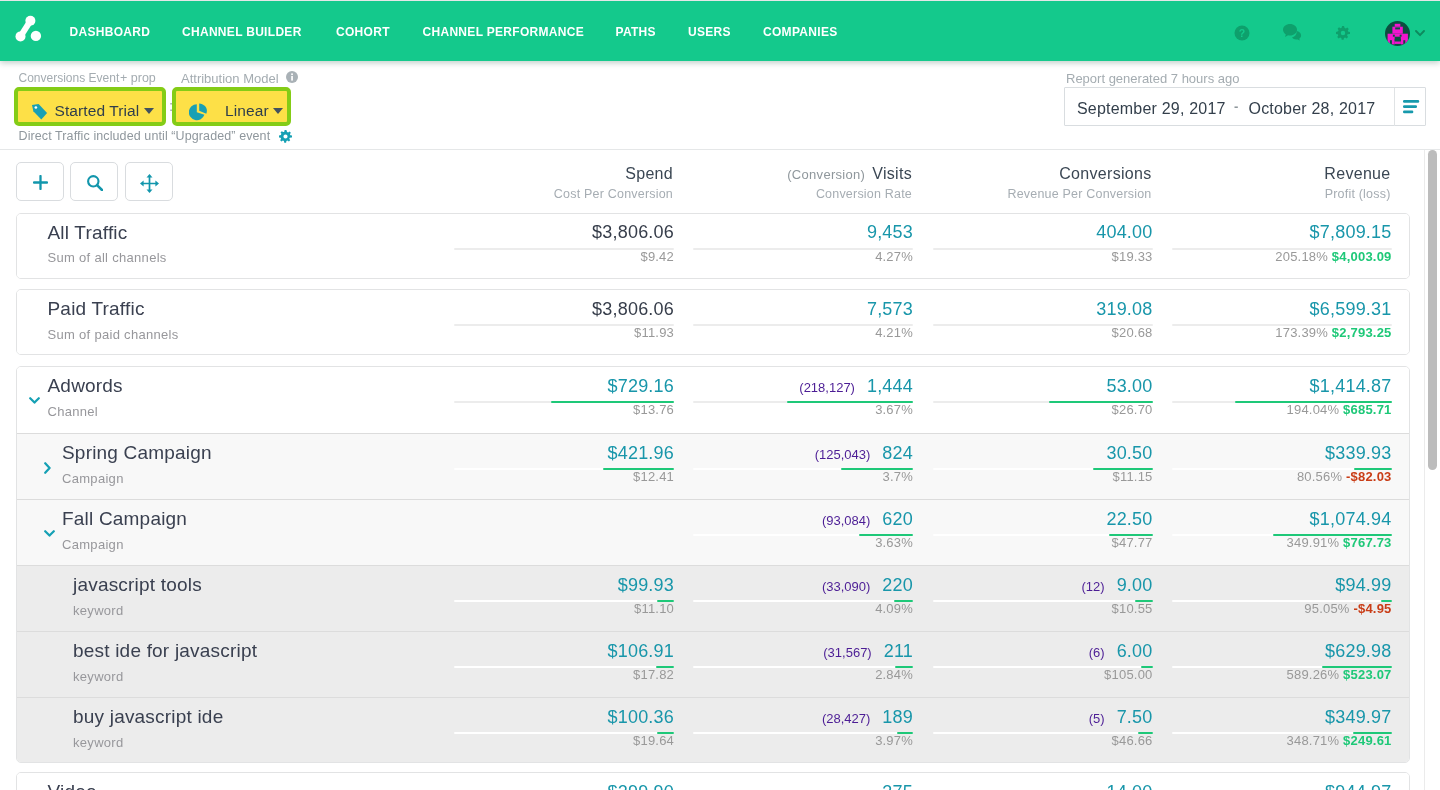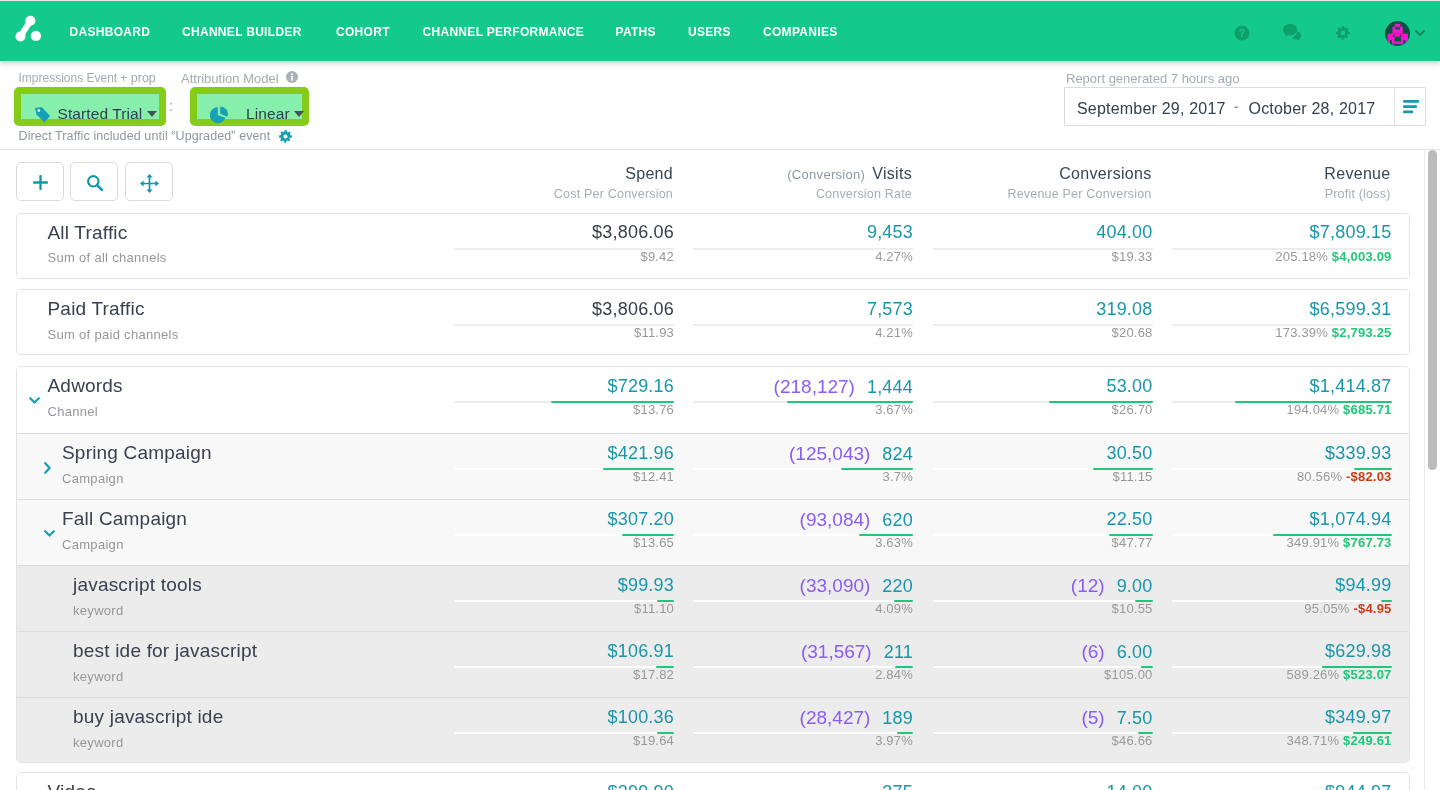--- a/index.html
+++ b/index.html
@@ -9,21 +9,21 @@
 #topline{position:absolute;top:0;left:0;width:1440px;height:1px;background:#e4e7e7;z-index:5}
 #nav{position:absolute;top:1px;left:0;width:1440px;height:60px;background:#14c98c;
   box-shadow:0 2px 6px rgba(0,60,40,.25);z-index:4}
 .navitem{position:absolute;top:24px;font-size:12px;font-weight:700;letter-spacing:0.3px;
   color:#fff;white-space:nowrap}
 .navicon{position:absolute;top:0}
 
 #filterbar{position:absolute;top:61px;left:0;width:1440px;height:89px;background:#fff;
   border-bottom:1px solid #e5e7e8}
 .glabel{position:absolute;font-size:12.5px;color:#a4acb1;letter-spacing:0;white-space:nowrap}
-.dropbox{position:absolute;top:25.5px;height:39px;background:#86efac;border:7px solid #84cc16;border-radius:5px}
+.dropbox{position:absolute;top:25.5px;height:39px;background:#fde047;border:4px solid #84cc16;border-radius:5px}
 .droptext{position:absolute;top:11.5px;font-size:15.5px;line-height:17px;color:#2f3e4c;letter-spacing:.1px;white-space:nowrap}
 .caret{position:absolute;width:0;height:0;border-left:5px solid transparent;border-right:5px solid transparent;
   border-top:6px solid #42525e}
 .subnote{position:absolute;top:67.5px;left:18.5px;font-size:12.5px;color:#8f979d;letter-spacing:.1px}
 
 #datebox{position:absolute;left:1064px;top:26px;width:362px;height:39px;background:#fff;
   border:1px solid #d9dde0;border-radius:1px}
 #datebox .dtext{position:absolute;top:11.5px;font-size:16px;color:#333f4b;letter-spacing:.2px;white-space:nowrap}
 
 .toolbtn{position:absolute;top:162px;width:48px;height:39px;background:#fff;
@@ -33,21 +33,21 @@
 
 .card{position:absolute;left:16px;width:1394px;background:#fff;border:1px solid #e2e3e4;
   border-radius:5px;overflow:hidden}
 .row{position:relative;width:100%;height:66px}
 .row.div{border-top:1px solid #dcdcdc}
 .rt{position:absolute;top:9px;font-size:19px;line-height:19px;color:#3a4050;letter-spacing:.2px;white-space:nowrap}
 .rs{position:absolute;top:37.5px;font-size:13px;line-height:13px;color:#97979b;letter-spacing:.3px;white-space:nowrap}
 .col{position:absolute;top:0;width:220px;height:66px}
 .main{position:absolute;top:9.5px;right:0;font-size:18px;line-height:19px;color:#1896aa;letter-spacing:.2px;white-space:nowrap}
 .main.dark{color:#363d4a}
-.imp{font-size:19px;color:#8b5cf6;margin-right:12px;letter-spacing:0}
+.imp{font-size:13px;color:#4c1d95;margin-right:12px;letter-spacing:0}
 .bar{position:absolute;top:34px;left:0;right:0;height:2px;background:#ececec;border-radius:1px}
 .rowtint .bar{background:#fff}
 .fill{position:absolute;top:0;right:0;height:2px;background:#1ec878;border-radius:1px}
 .sub{position:absolute;top:36px;right:0;font-size:13px;line-height:13px;color:#999;letter-spacing:.2px;white-space:nowrap}
 .pos{color:#1ec878;font-weight:700}
 .neg{color:#c93d17;font-weight:700}
 .chev{position:absolute}
 
 #sbline{position:absolute;left:1424px;top:150px;width:1px;height:640px;background:#ebebeb}
 #sbthumb{position:absolute;left:1428px;top:150px;width:9px;height:320px;background:#bcbcbc;border-radius:4.5px}
@@ -108,38 +108,38 @@
             <rect x="4.9" y="19.2" width="2.0" height="4.2"></rect>
             <rect x="18.3" y="19.2" width="2.0" height="4.2"></rect>
           </g>
         </g>
       </svg>
 <svg class="navicon" style="left:1415px;top:28.5px" width="10" height="7" viewBox="0 0 10 7">
 <path d="M1 1l4 4.2L9 1" fill="none" stroke="#0d8a5e" stroke-width="1.9" stroke-linecap="round" stroke-linejoin="round"></path>
       </svg>
 </div>
 <div id="filterbar">
-  <div class="glabel" style="left:18.5px;top:9.5px;font-size:12px">Impressions Event</div>
+  <div class="glabel" style="left:18.5px;top:9.5px;font-size:12px">Conversions Event</div>
   <div class="glabel" style="left:120px;top:9.5px">+ prop</div>
   <div class="glabel" style="left:181px;top:9.5px;font-size:13px">Attribution Model</div>
   <svg class="abs" style="left:286px;top:9.5px" width="12" height="12" viewBox="0 0 12 12">
 <circle cx="6" cy="6" r="6" fill="#a9b1b6"></circle>
 <rect x="5.2" y="2.4" width="1.7" height="1.7" fill="#fff"></rect>
 <rect x="5.2" y="5" width="1.7" height="4.6" fill="#fff"></rect>
       </svg>
   <div class="dropbox" style="left:14px;width:152px">
     <svg class="abs" style="left:14px;top:13.5px" width="15.5" height="15.5" viewBox="0 0 16 16">
 <path fill="#18a0b4" d="M6.8 0L0 1l1.4 6.6L9.6 16l6-6.6L6.8 0z"></path>
 <circle cx="4" cy="3.6" r="1.4" fill="#fff"></circle>
         </svg>
     <div class="droptext" style="left:36.5px">Started Trial</div>
     <div class="caret" style="left:126px;top:17px"></div>
   </div>
   <div class="glabel" style="left:169px;top:36px;font-size:15px;color:#98a1a7">:</div>
-  <div class="dropbox" style="left:190px;width:119px">
+  <div class="dropbox" style="left:172px;width:119px">
     <svg class="abs" style="left:12.5px;top:12px" width="18" height="18" viewBox="0 0 18 18">
 <path fill="#18a0b4" d="M7.8 1.2a8 8 0 1 0 7.6 10.6L7.8 9.2V1.2z"></path>
 <path fill="#18a0b4" d="M10.2 0.6v7.2l7.1 3c.4-1 .6-2 .6-3.1 0-3.6-3.4-6.9-7.7-7.1z"></path>
         </svg>
     <div class="droptext" style="left:49px">Linear</div>
     <div class="caret" style="left:97px;top:17px"></div>
   </div>
   <div class="subnote">Direct Traffic included until “Upgraded” event</div>
   <svg class="abs" style="left:278.5px;top:68.5px" width="13" height="13" viewBox="0 0 20 20">
 <path fill="#15a0b4" d="M20 11.4V8.6l-2.5-.5c-.1-.6-.4-1.2-.7-1.7l1.4-2.1-2-2-2.1 1.4c-.5-.3-1.1-.6-1.7-.7L11.4 0H8.6l-.5 2.5c-.6.1-1.2.4-1.7.7L4.3 1.8l-2 2 1.4 2.1c-.3.5-.6 1.1-.7 1.7L0 8.6v2.8l2.5.5c.1.6.4 1.2.7 1.7l-1.4 2.1 2 2 2.1-1.4c.5.3 1.1.6 1.7.7l.5 2.5h2.8l.5-2.5c.6-.1 1.2-.4 1.7-.7l2.1 1.4 2-2-1.4-2.1c.3-.5.6-1.1.7-1.7l2.5-.5zM10 13.2a3.2 3.2 0 1 1 0-6.4 3.2 3.2 0 0 1 0 6.4z"></path>
@@ -317,27 +317,20 @@
           </div>
           <div class="sub"><span style="color:#999">80.56%</span> <span class="neg">-$82.03</span></div>
         </div>
       </div>
       <div class="row div rowtint" style="background:#f8f8f8">
         <svg class="chev" style="left:26.5px;top:30px" width="11" height="8" viewBox="0 0 11 8">
 <path d="M1.2 1.2l4.3 4.4 4.3-4.4" fill="none" stroke="#15a0b4" stroke-width="2.2" stroke-linecap="round" stroke-linejoin="round"></path>
         </svg>
         <div class="rt" style="left:45px">Fall Campaign</div>
         <div class="rs" style="left:45px">Campaign</div>
-        <div class="col" style="right:735px">
-          <div class="main">$307.20</div>
-          <div class="bar">
-            <div class="fill" style="width:52px"></div>
-          </div>
-          <div class="sub">$13.65</div>
-        </div>
         <div class="col" style="right:496px">
           <div class="main"><span class="imp">(93,084)</span>620</div>
           <div class="bar">
             <div class="fill" style="width:54px"></div>
           </div>
           <div class="sub">3.63%</div>
         </div>
         <div class="col" style="right:256.5px">
           <div class="main">22.50</div>
           <div class="bar">

